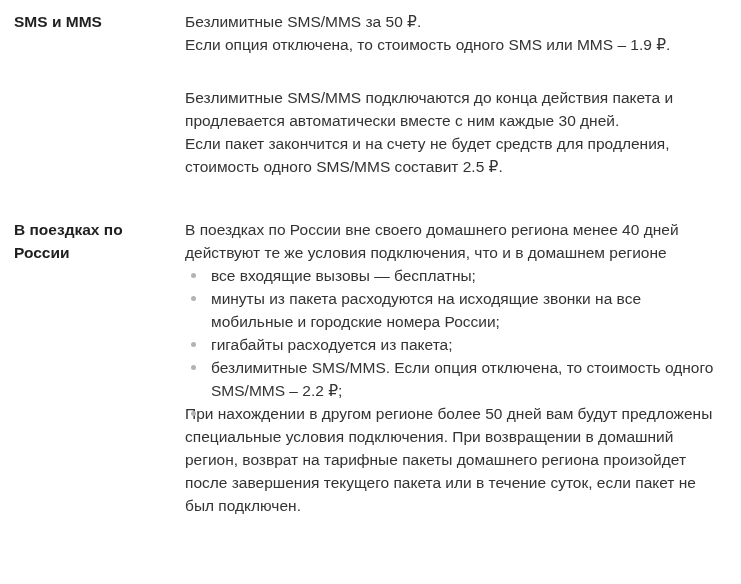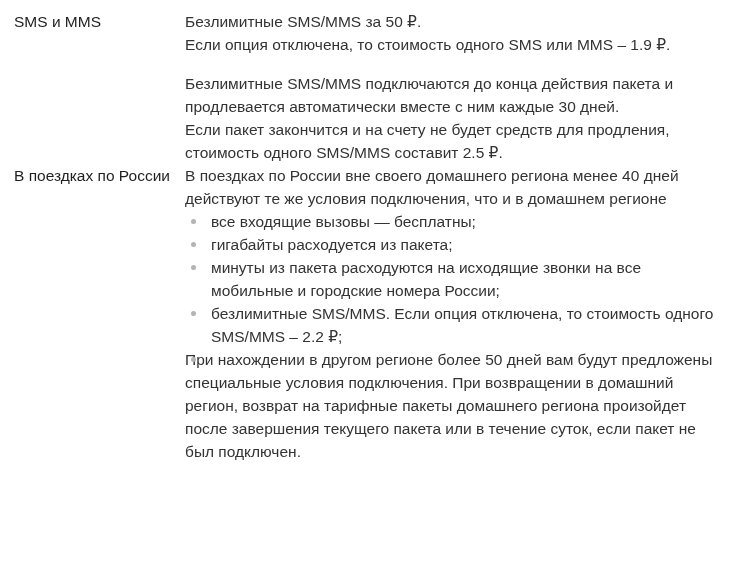--- a/index.html
+++ b/index.html
@@ -21,32 +21,32 @@
     font-size: 15.5px;
     line-height: 23px;
     color: var(--text-color);
     overflow: hidden;
   }
   .section {
     display: grid;
     grid-template-columns: 171px 1fr;
     align-items: start;
   }
-  .section + .section { }
+  .section + .section { margin-top: 40px; }
   .row-label {
-    font-weight: normal;
+    font-weight: bold;
     color: var(--label-color);
     padding-right: 10px;
   }
   .content p,
   .content .para {
     margin: 0;
     white-space: pre-line;
   }
-  .para + .para { margin-top: 16px; }
+  .para + .para { margin-top: 30px; }
   ul.bullet-list {
     margin: 0;
     padding: 0;
     list-style: none;
   }
   ul.bullet-list li {
     position: relative;
     padding-left: 26px;
   }
   ul.bullet-list li .dot {
@@ -79,25 +79,25 @@
     <div class="row-label">В поездках по России</div>
     <div class="content">
       <p class="para">В поездках по России вне своего домашнего региона менее 40 дней действуют те же условия подключения, что и в домашнем регионе</p>
       <ul class="bullet-list">
         <li>
           <span class="dot"></span>
           <span>все входящие вызовы — бесплатны;</span>
         </li>
         <li>
           <span class="dot"></span>
-          <span>гигабайты расходуется из пакета;</span>
+          <span>минуты из пакета расходуются на исходящие звонки на все мобильные и городские номера России;</span>
         </li>
         <li>
           <span class="dot"></span>
-          <span>минуты из пакета расходуются на исходящие звонки на все мобильные и городские номера России;</span>
+          <span>гигабайты расходуется из пакета;</span>
         </li>
         <li>
           <span class="dot"></span>
           <span>безлимитные SMS/MMS. Если опция отключена, то стоимость одного SMS/MMS – 2.2 ₽;</span>
         </li>
         <li>
           <span class="dot"></span>
         </li>
       </ul>
       <p class="para outro">При нахождении в другом регионе более 50 дней вам будут предложены специальные условия подключения. При возвращении в домашний регион, возврат на тарифные пакеты домашнего региона произойдет после завершения текущего пакета или в течение суток, если пакет не был подключен.</p>

